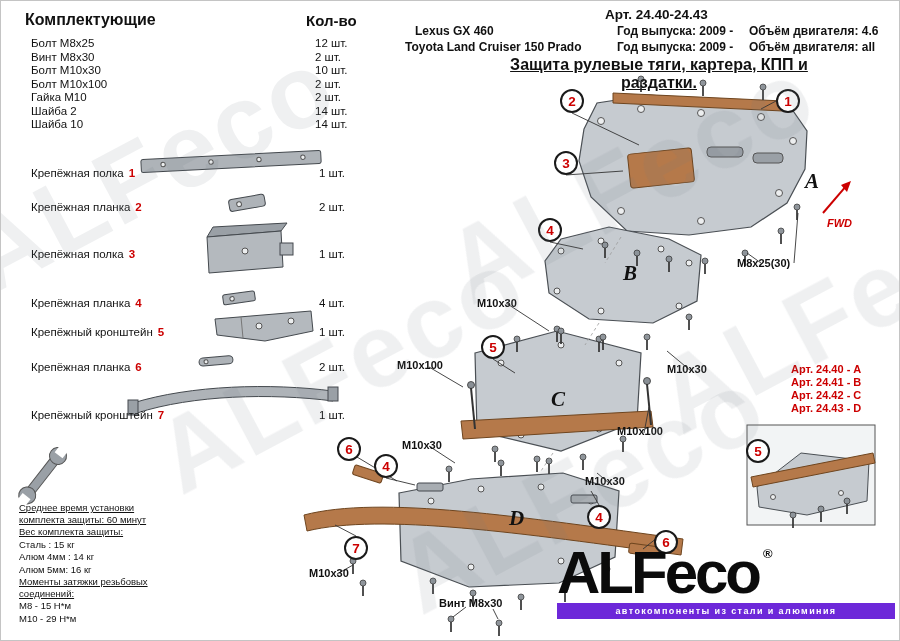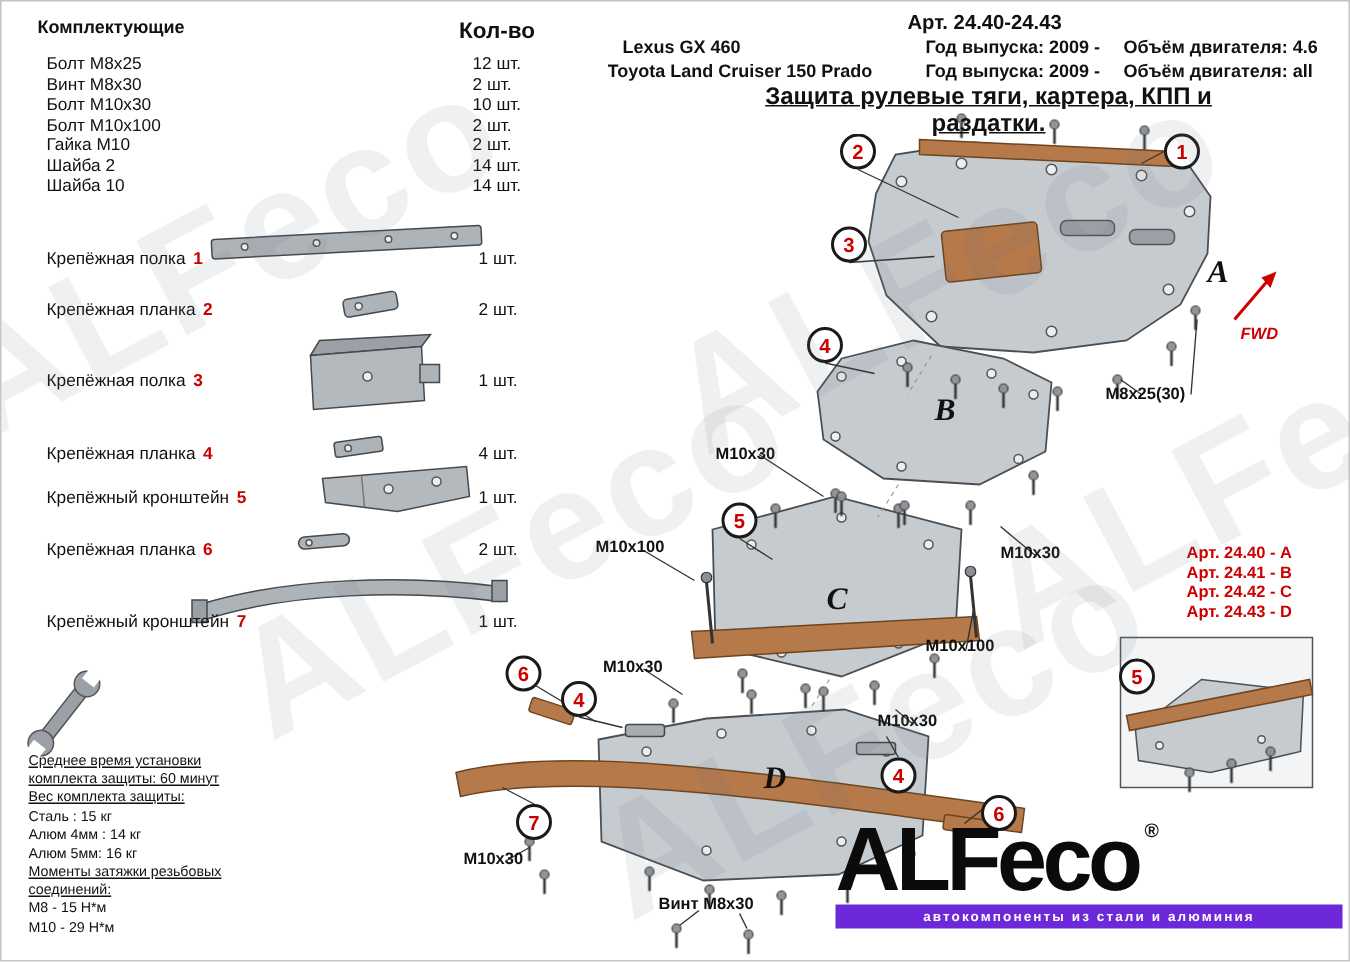--- a/index.html
+++ b/index.html
@@ -4,21 +4,21 @@
 <style>
   html,body{margin:0;padding:0;background:#e9e9e9;}
   .page{position:relative;width:900px;height:641px;background:#fff;margin:0 auto;
         font-family:"Liberation Sans",sans-serif;color:#111;overflow:hidden;
         border:1px solid #c4c4c4;box-sizing:border-box;}
   
   .wm{position:absolute;font-weight:bold;font-size:104px;letter-spacing:3px;
       color:rgba(105,115,130,0.11);transform:rotate(-28deg);white-space:nowrap;
       z-index:6;pointer-events:none;}
   
-  .parts-title{position:absolute;left:24px;top:10px;font-size:12px;font-weight:bold;z-index:3;}
+  .parts-title{position:absolute;left:24px;top:10px;font-size:16px;font-weight:bold;z-index:3;}
   .qty-title{position:absolute;left:305px;top:11px;font-size:15px;font-weight:bold;z-index:3;}
   .frow,.brow{position:absolute;left:0;width:368px;height:14px;font-size:11.5px;z-index:3;}
   .fname{position:absolute;left:30px;white-space:nowrap;}
   .fqty{position:absolute;left:314px;white-space:nowrap;}
   .bname{position:absolute;left:30px;white-space:nowrap;}
   .bnum{color:#c00;font-weight:bold;margin-left:5px;}
   .bqty{position:absolute;left:318px;white-space:nowrap;}
   
   .hdr-art{position:absolute;left:604px;top:6px;font-size:13.5px;font-weight:bold;z-index:4;}
   .hv{position:absolute;font-size:12px;font-weight:bold;white-space:nowrap;z-index:4;}

